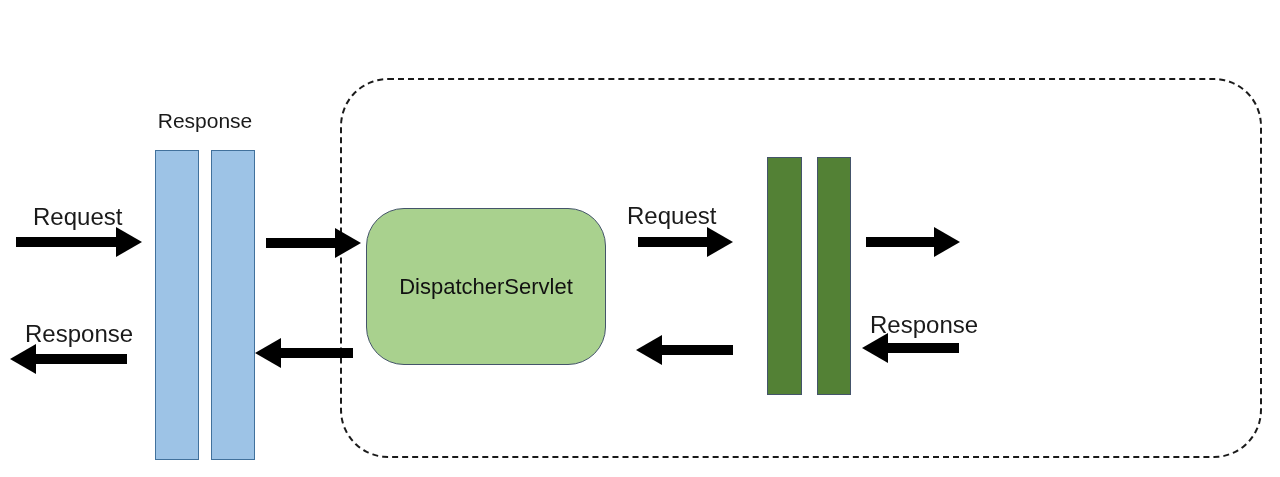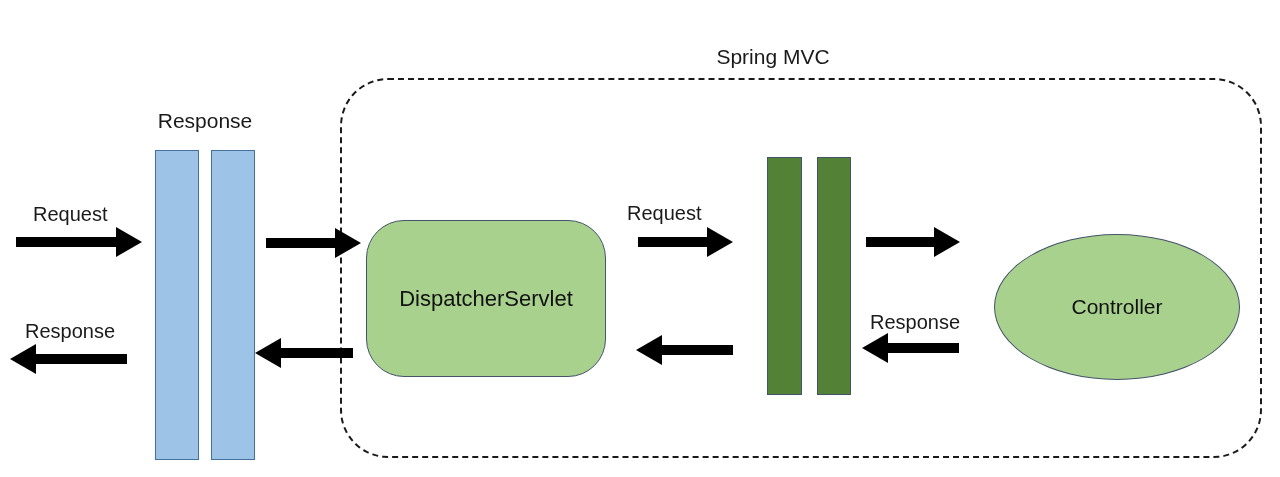--- a/index.html
+++ b/index.html
@@ -31,21 +31,21 @@
   
   .heading {
     position: absolute;
     font-size: 21px;
     text-align: center;
     white-space: nowrap;
     color: #1a1a1a;
   }
   .flow-label {
     position: absolute;
-    font-size: 20px;
+    font-size: 24px;
     white-space: nowrap;
     color: #1a1a1a;
   }
 
   
   .bar {
     position: absolute;
     box-sizing: border-box;
   }
   .bar.filter {
@@ -61,21 +61,20 @@
   .node {
     position: absolute;
     background: var(--node-fill, #A9D18E);
     border: 1.5px solid var(--node-border, #44546A);
     box-sizing: border-box;
     display: flex;
     align-items: center;
     justify-content: center;
     font-size: 22px;
     color: #111111;
-    margin-top: 12px;
   }
   .node.rounded-rect { border-radius: 38px; }
   .node.ellipse { border-radius: 50%; font-size: 21px; }
 
   
   .arrow { position: absolute; height: 30px; }
   .arrow .shaft {
     position: absolute;
     top: 10px; height: 10px;
     background: var(--arrow-color, #000000);
@@ -91,38 +90,34 @@
   .arrow.left  .shaft { right: 0; left: 24px; }
   .arrow.left  .head  { left: 0;  border-right: 26px solid var(--arrow-color, #000000); }
 </style>
 </head>
 <body>
 
 <div class="canvas">
 
   <div class="boundary"></div>
 
-  <div class="heading" style="left:693px; top:45px; width:160px;">Spring MVC</div>
 
   <div class="heading" style="left:155px; top:109px; width:100px;">Response</div>
 
 
   <div class="bar filter" style="left:155px; top:150px; width:44px; height:310px;"></div>
   <div class="bar filter" style="left:211px; top:150px; width:44px; height:310px;"></div>
 
   <div class="bar interceptor" style="left:767px; top:157px; width:35px; height:238px;"></div>
   <div class="bar interceptor" style="left:817px; top:157px; width:34px; height:238px;"></div>
 
   <div class="node rounded-rect" style="left:366px; top:208px; width:240px; height:157px;">
     <span>DispatcherServlet</span>
   </div>
 
-  <div class="node ellipse" style="left:994px; top:222px; width:246px; height:146px;">
-    <span>Controller</span>
-  </div>
 
   <div class="flow-label" style="left:33px; top:203px;">Request</div>
   <div class="flow-label" style="left:25px; top:320px;">Response</div>
   <div class="flow-label" style="left:627px; top:202px;">Request</div>
   <div class="flow-label" style="left:870px; top:311px;">Response</div>
 
   <div class="arrow right" style="left:16px; top:227px; width:126px;">
     <span class="shaft"></span>
     <span class="head"></span>
   </div>

